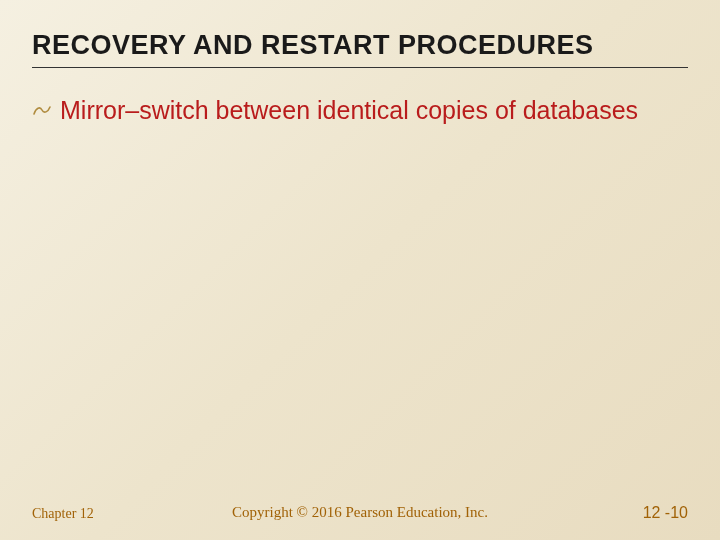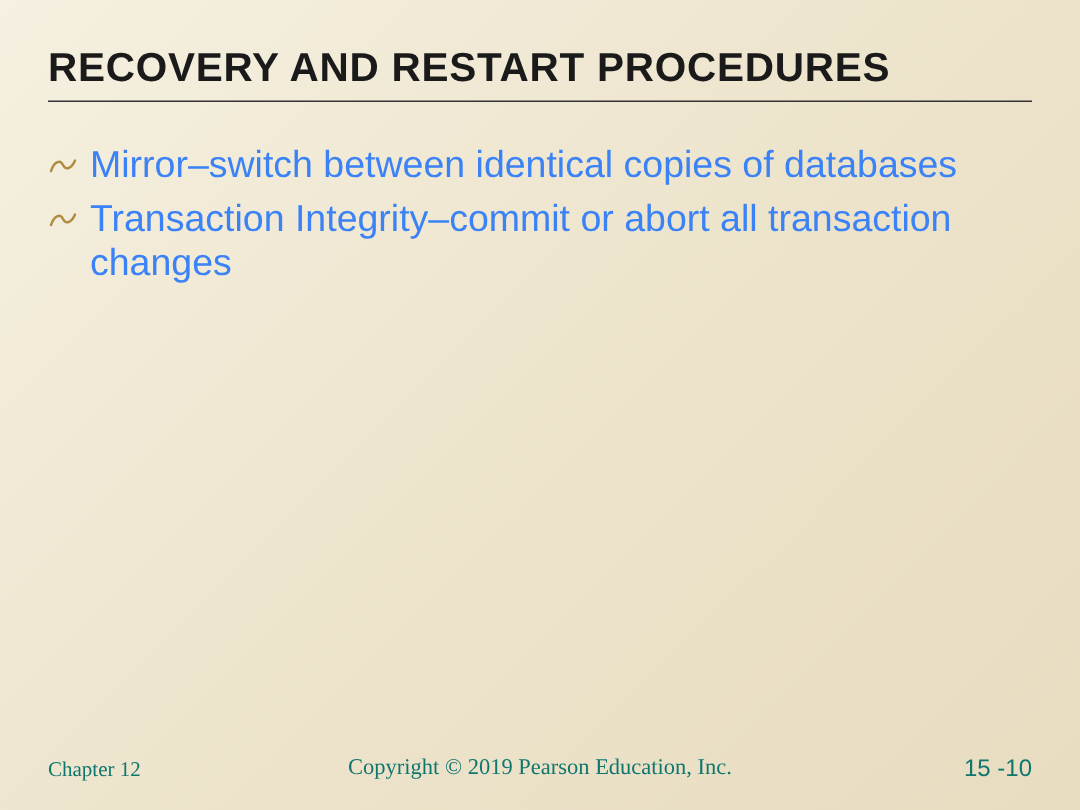--- a/index.html
+++ b/index.html
@@ -23,21 +23,21 @@
     font-weight: bold;
     letter-spacing: 0.5px;
     color: #1a1a1a;
     padding-bottom: 6px;
     border-bottom: 1.5px solid #333;
     margin-bottom: 28px;
   }
   .bullets {
     list-style: none;
     font-size: 25px;
-    color: #3b82f6;
+    color: #b91c1c;
     line-height: 1.18;
   }
   .bullets li {
     position: relative;
     padding-left: 28px;
     margin-bottom: 6px;
   }
   .bullets li::before {
     content: attr(data-bullet);
     position: absolute;
@@ -50,21 +50,21 @@
   .footer {
     position: absolute;
     bottom: 18px;
     left: 0;
     width: 720px;
     padding: 0 32px;
     display: flex;
     justify-content: space-between;
     align-items: baseline;
     font-size: 14px;
-    color: #0f766e;
+    color: #a16207;
   }
   .footer-center {
     font-family: Georgia, "Times New Roman", serif;
     font-size: 15px;
     position: absolute;
     left: 50%;
     transform: translateX(-50%);
   }
   .footer-left {
     font-family: Georgia, "Times New Roman", serif;
@@ -78,23 +78,20 @@
 </head>
 <body>
 
 <div class="slide">
   <h1 class="title">RECOVERY AND RESTART PROCEDURES</h1>
 
   <ul class="bullets">
     <li data-bullet="">Mirror–switch between identical copies of databases<svg width="20" height="18" viewBox="0 0 20 18" style="position: absolute; left: 0px; top: 6px;">
           <path d="M2 12 C4 6,8 4,10 8 C12 12,16 10,18 5" stroke="#b08c3f" stroke-width="1.6" fill="none" stroke-linecap="round"></path>
         </svg></li>
-    <li data-bullet="">Transaction Integrity–commit or abort all transaction changes<svg width="20" height="18" viewBox="0 0 20 18" style="position: absolute; left: 0px; top: 6px;">
-          <path d="M2 12 C4 6,8 4,10 8 C12 12,16 10,18 5" stroke="#b08c3f" stroke-width="1.6" fill="none" stroke-linecap="round"></path>
-        </svg></li>
   </ul>
 
   <div class="footer">
     <span class="footer-left">Chapter 12</span>
-    <span class="footer-center">Copyright © 2019 Pearson Education, Inc.</span>
-    <span class="footer-right">15 -10</span>
+    <span class="footer-center">Copyright © 2016 Pearson Education, Inc.</span>
+    <span class="footer-right">12 -10</span>
   </div>
 </div>
 
 </body></html>

